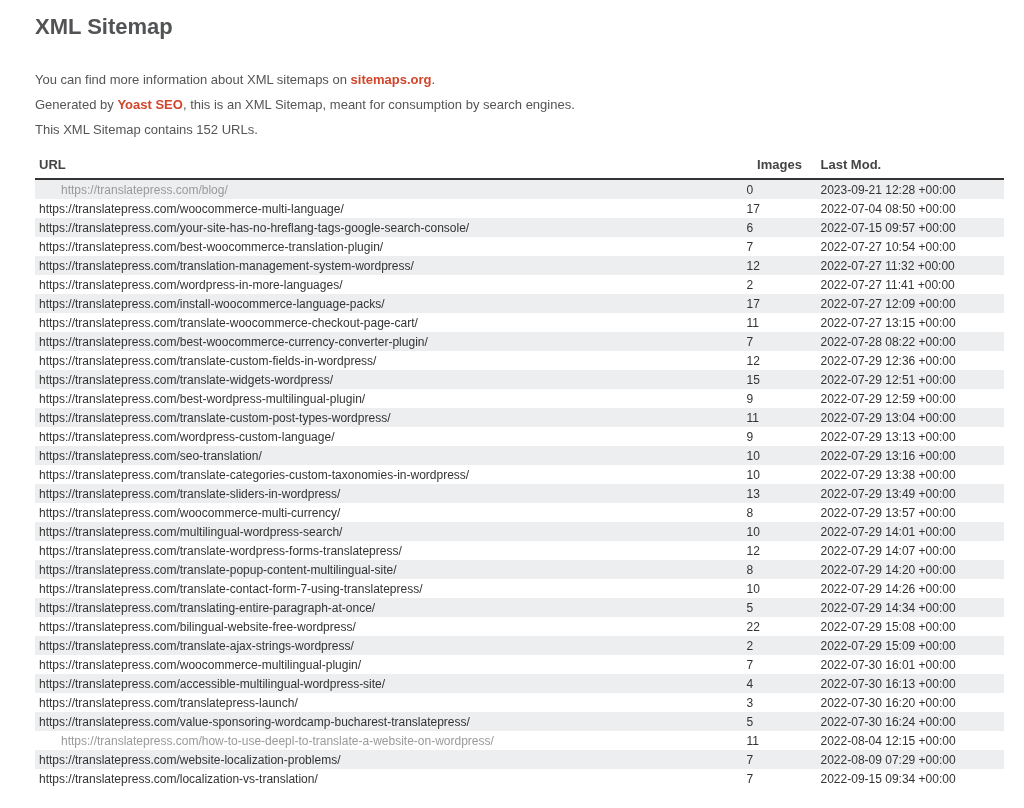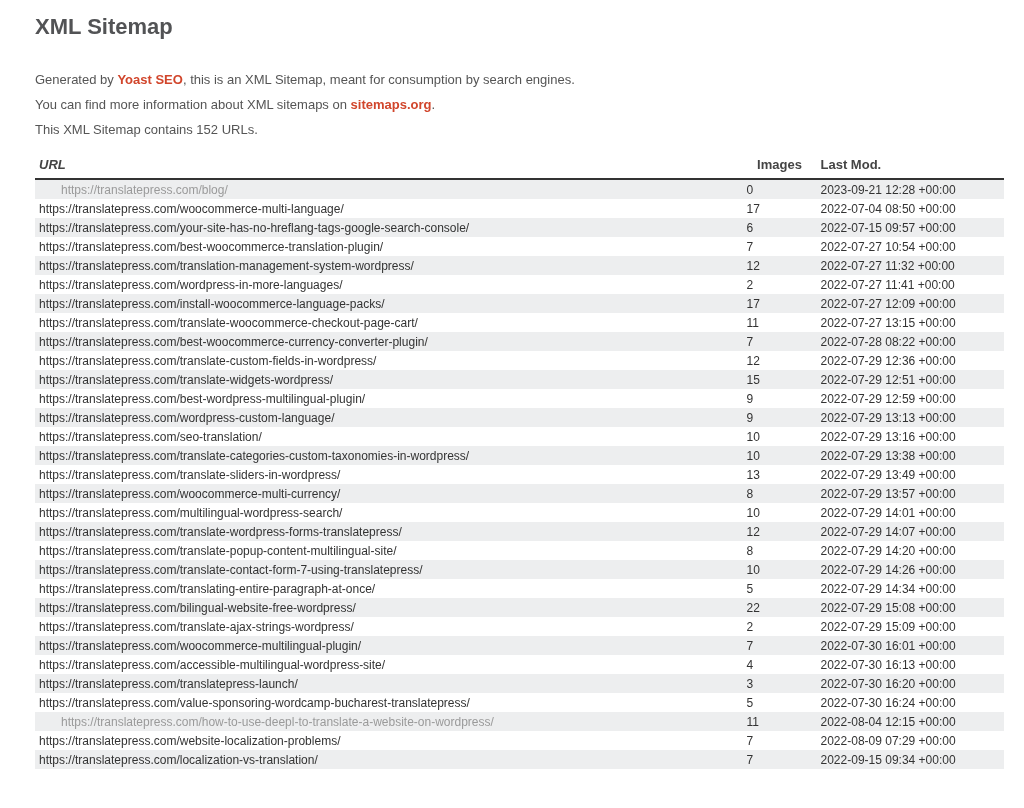--- a/index.html
+++ b/index.html
@@ -38,21 +38,21 @@
     table-layout: fixed;
   }
   thead th {
     text-align: left;
     font-size: 13px;
     color: #444;
     font-weight: 700;
     padding: 6px 4px;
     border-bottom: 2px solid #333;
   }
-  th.col-url { width: 74%; font-style: italic; }
+  th.col-url { width: 74%; }
   th.col-img { width: 7%; text-align: center; }
   th.col-mod { width: 19%; }
   tbody td {
     padding: 2.5px 4px;
     color: #333;
     font-size: 12px;
     white-space: nowrap;
     overflow: hidden;
   }
   tbody tr:nth-child(odd) {
@@ -70,24 +70,24 @@
     padding-left: 22px;
   }
 </style>
 </head>
 <body>
 
 <h1>XML Sitemap</h1>
 
 <div class="intro">
   <p>
-    <span>Generated by </span><a class="brand">Yoast SEO</a><span>, this is an XML Sitemap, meant for consumption by search engines.</span>
+    <span>You can find more information about XML sitemaps on </span><a class="ext">sitemaps.org</a><span>.</span>
   </p>
   <p>
-    <span>You can find more information about XML sitemaps on </span><a class="ext">sitemaps.org</a><span>.</span>
+    <span>Generated by </span><a class="brand">Yoast SEO</a><span>, this is an XML Sitemap, meant for consumption by search engines.</span>
   </p>
   <p>This XML Sitemap contains 152 URLs.</p>
 </div>
 
 <table>
   <thead>
     <tr>
       <th class="col-url">URL</th>
       <th class="col-img">Images</th>
       <th class="col-mod">Last Mod.</th>
@@ -148,20 +148,25 @@
         <td class="url"><a href="#">https://translatepress.com/translate-widgets-wordpress/</a></td>
         <td>15</td>
         <td>2022-07-29 12:51 +00:00</td>
       </tr>
       <tr>
         <td class="url"><a href="#">https://translatepress.com/best-wordpress-multilingual-plugin/</a></td>
         <td>9</td>
         <td>2022-07-29 12:59 +00:00</td>
       </tr>
       <tr>
+        <td class="url"><a href="#">https://translatepress.com/translate-custom-post-types-wordpress/</a></td>
+        <td>11</td>
+        <td>2022-07-29 13:04 +00:00</td>
+      </tr>
+      <tr>
         <td class="url"><a href="#">https://translatepress.com/wordpress-custom-language/</a></td>
         <td>9</td>
         <td>2022-07-29 13:13 +00:00</td>
       </tr>
       <tr>
         <td class="url"><a href="#">https://translatepress.com/seo-translation/</a></td>
         <td>10</td>
         <td>2022-07-29 13:16 +00:00</td>
       </tr>
       <tr>

